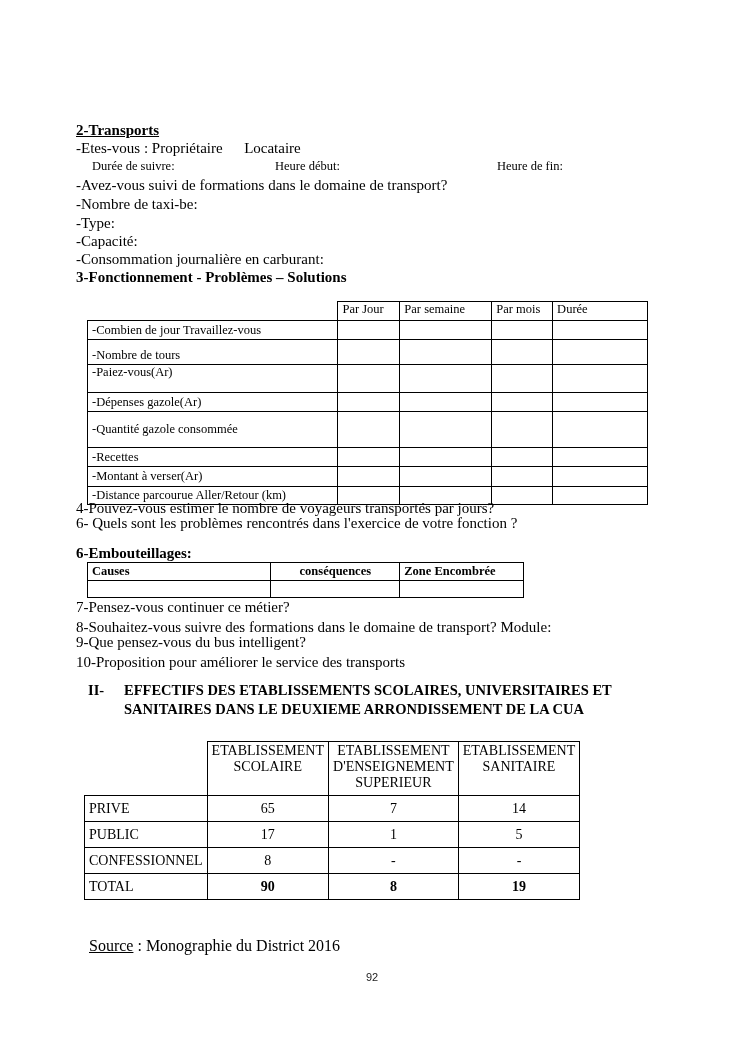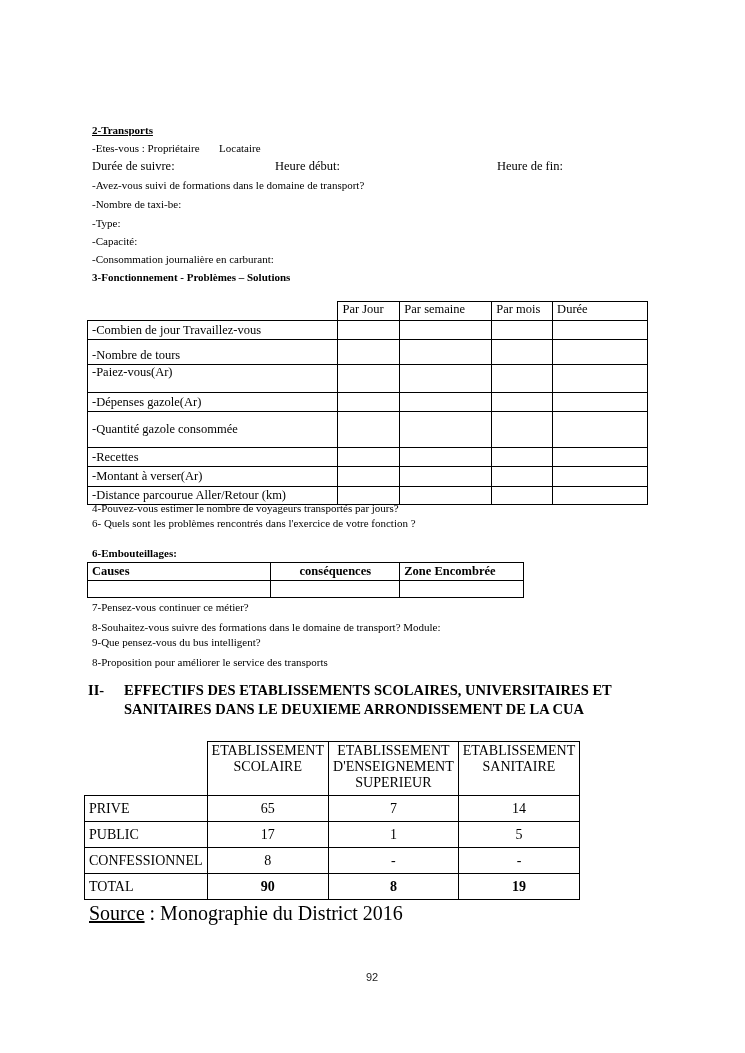--- a/index.html
+++ b/index.html
@@ -1,19 +1,19 @@
 <!DOCTYPE html>
 <html><head>
 <meta charset="utf-8">
 <style>
   html, body { margin: 0; padding: 0; background: #ffffff; }
   body { width: 745px; height: 1053px; position: relative; overflow: hidden;
          font-family: "Liberation Serif", serif; color: #000; font-size: 12.5px; }
   .abs { position: absolute; white-space: nowrap; }
-  .line { position: absolute; left: 92px; white-space: nowrap; font-size: 11px; line-height: 15px; }
+  .line { position: absolute; left: 76px; white-space: nowrap; font-size: 15px; line-height: 15px; }
   .b { font-weight: bold; }
   .u { text-decoration: underline; }
   table { border-collapse: collapse; position: absolute; }
   td, th { border: 1px solid #000; padding: 0 4px; font-weight: normal; text-align: left; vertical-align: middle; }
   #t1 { left: 87px; top: 301px; width: 561px; font-size: 12.5px; }
   #t1 td { padding: 0 4px; }
   #t1 .hdr td { vertical-align: top; padding-top: 0px; }
   #t1 .hdr td.empty { border-top: none; border-left: none; }
   #t2 { left: 87px; top: 562px; width: 437px; font-size: 12.5px; }
   #t2 th { font-weight: bold; height: 17px; }
@@ -144,21 +144,21 @@
     <td></td>
     <td></td>
     <td></td>
   </tr>
 </tbody>
   </table>
 
 <div class="line" style="top:600px;">7-Pensez-vous continuer ce métier?</div>
 <div class="line" style="top:620px;">8-Souhaitez-vous suivre des formations dans le domaine de transport? Module:</div>
 <div class="line" style="top:635px;">9-Que pensez-vous du bus intelligent?</div>
-<div class="line" style="top:655px;">8-Proposition pour améliorer le service des transports</div>
+<div class="line" style="top:655px;">10-Proposition pour améliorer le service des transports</div>
 
 <div class="heading2">
   <div><span class="roman">II-</span><span>EFFECTIFS DES ETABLISSEMENTS SCOLAIRES, UNIVERSITAIRES  ET</span></div>
   <div class="indent">SANITAIRES DANS LE DEUXIEME ARRONDISSEMENT DE LA CUA</div>
 </div>
 
 <table id="t3">
   <colgroup>
       <col style="width:143px">
       <col style="width:141px">
@@ -202,17 +202,17 @@
   </tr>
   <tr class="total">
     <td>TOTAL</td>
     <td class="num">90</td>
     <td class="num">8</td>
     <td class="num">19</td>
   </tr>
 </tbody>
   </table>
 
-<div class="abs" style="left:89px;top:905px;font-size:20px;line-height:17px;">
+<div class="abs" style="left:89px;top:937px;font-size:16px;line-height:17px;">
   <span class="u">Source</span><span> : Monographie du District 2016</span>
 </div>
 
 <div class="pagenum">92</div>
 
 </body></html>

